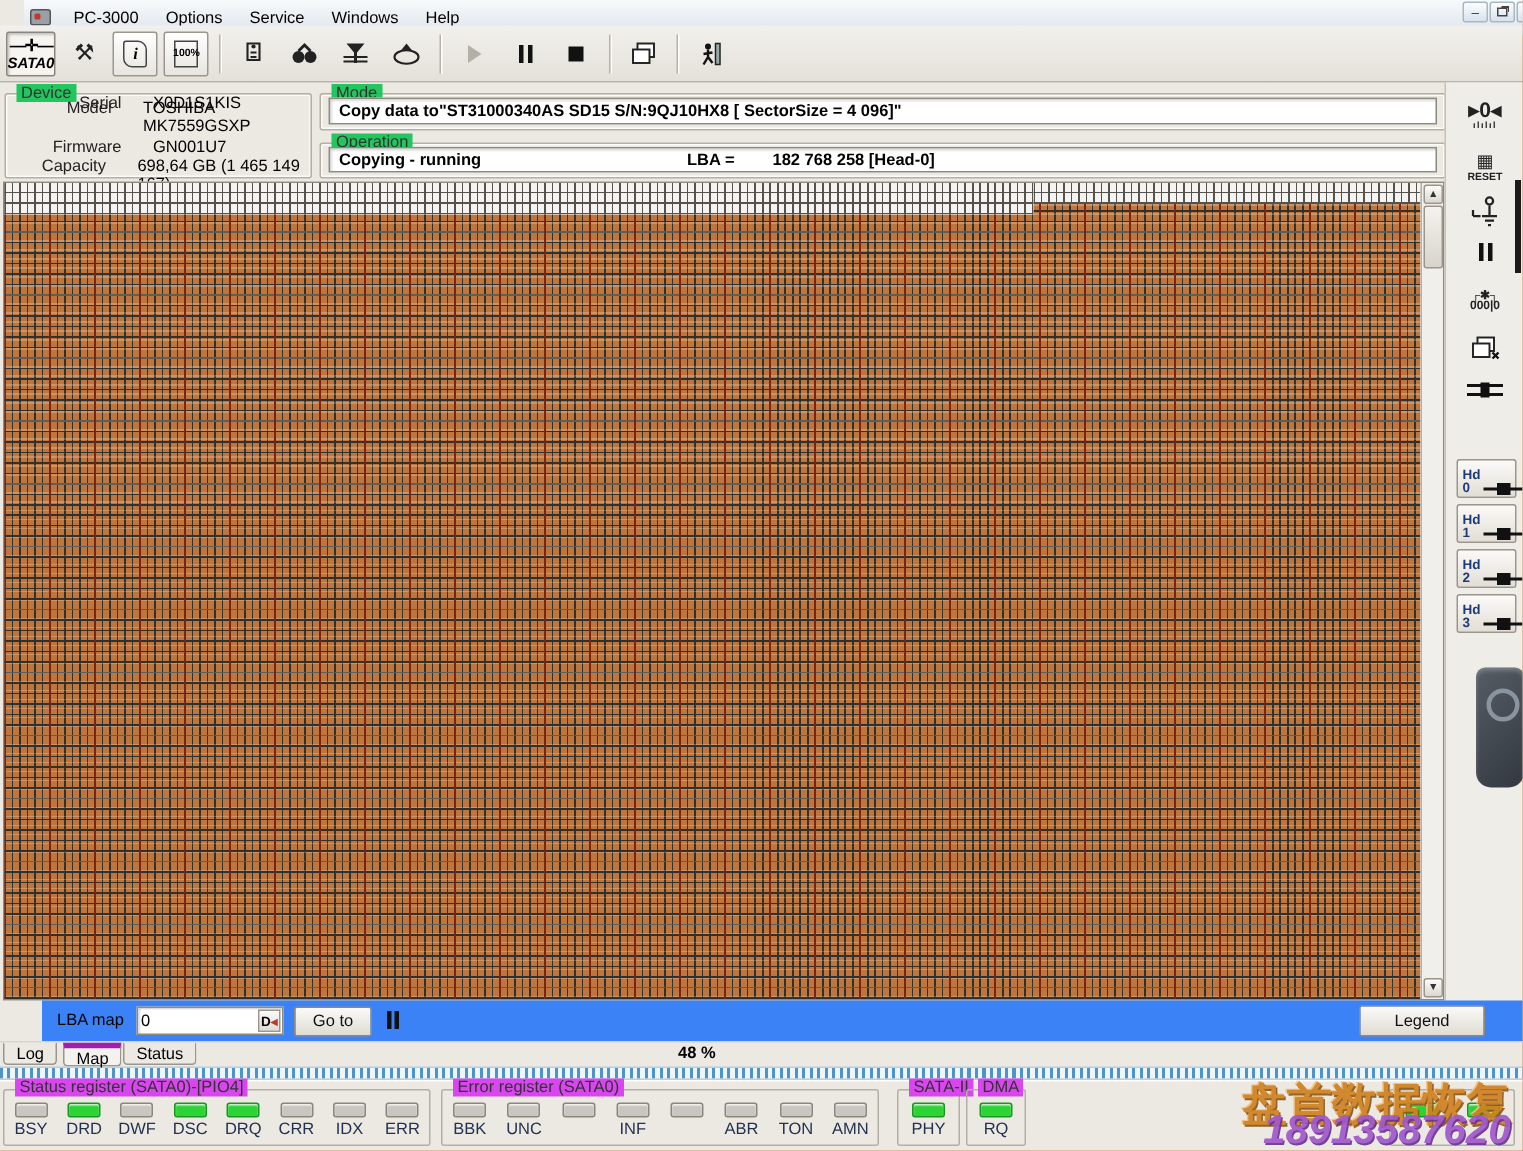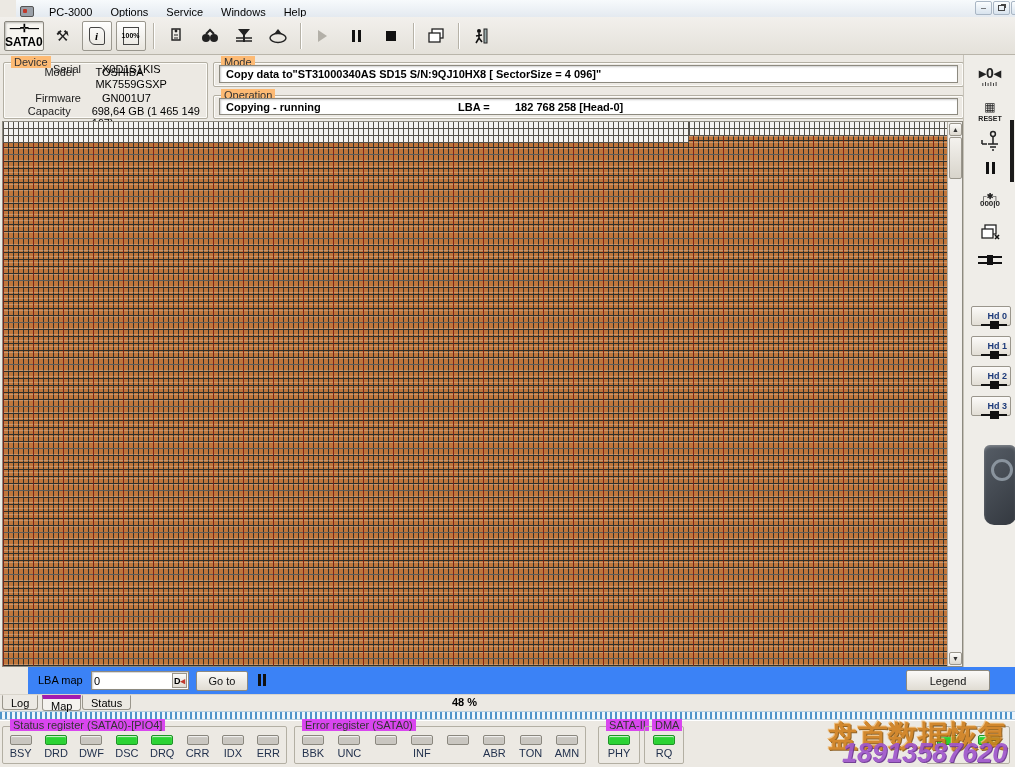--- a/index.html
+++ b/index.html
@@ -23,29 +23,29 @@
   .toolbar { position:absolute; left:0; top:17px; width:1015px; height:38px;
     background:linear-gradient(#f2f0ec,#e4e1da); border-bottom:1px solid #b9b5aa;
     display:flex; align-items:center; }
   .tbtn { height:30px; min-width:30px; display:flex; flex-direction:column; align-items:center; justify-content:center;
     margin:0 2px; border:1px solid transparent; border-radius:2px; }
   .tbtn.framed { border:1px solid #9a978e; background:linear-gradient(#ffffff,#e8e5de); }
   .tbtn.pressed { border:1px solid #8a877e; background:#f7f5f0; box-shadow:inset 1px 1px 2px rgba(0,0,0,.25); }
   .tsep { width:1px; height:26px; background:#b6b2a7; margin:0 5px; box-shadow:1px 0 0 #fff; }
   .glyph { font-size:15px; line-height:15px; color:#222; }
   .sata-glyph { font-weight:bold; font-size:11px; letter-spacing:-1px; }
-  .sata-label { font-size:12px; font-weight:bold; letter-spacing:0; }
+  .sata-label { font-size:10px; font-weight:bold; letter-spacing:0;font-style:italic; }
   .mini { font-size:7px; font-weight:bold; line-height:7px; }
   .play-shape { width:0; height:0; border-left:9px solid #b3b0a8; border-top:6px solid transparent; border-bottom:6px solid transparent; }
   .pause-shape { width:9px; height:12px; border-left:3px solid #111; border-right:3px solid #111; }
   .stop-shape { width:10px; height:10px; background:#111; }
 
   
   .groupbox { position:absolute; border:1px solid #b3afa3; border-radius:2px; box-shadow:inset 0 0 0 1px #fcfbf8; }
-  .grouplabel { position:absolute; top:-7px; left:7px; background:#fdba74; padding:0 3px; color:#333; }
+  .grouplabel { position:absolute; top:-7px; left:7px; background:#22c55e; padding:0 3px; color:#333; }
   .dev-row { position:absolute; left:0; width:100%; display:flex;gap:16px; }
   .dev-label { width:82px; text-align:right; padding-right:5px; color:#222; }
   .inset { position:absolute; background:#fff; border:1px solid #8d8a80; box-shadow:inset 1px 1px 2px rgba(0,0,0,.2); display:flex; align-items:center; }
   .b { font-weight:bold; }
 
   
   :root { --copied:#bf763c; --pending:#f4f3f1; --grid:#30302c; --group_line:#7a2418; }
   .map-frame { position:absolute; left:2px; top:121px; width:961px; height:546px; border:1px solid #8d8a80; background:#fff; }
   .map-grid { position:absolute; left:0; top:0; width:944px; height:544px;
     background:
@@ -63,22 +63,22 @@
   }
   .vscroll { position:absolute; right:0; top:0; width:15px; height:544px; background:#f1efec; border-left:1px solid #b5b1a6; }
   .scroll-btn { position:absolute; left:1px; width:13px; height:13px; background:linear-gradient(#fcfbf9,#dcd8cf);
     border:1px solid #9a968c; border-radius:2px; font-size:7px; text-align:center; line-height:12px; color:#333; }
   .scroll-thumb { position:absolute; left:1px; top:15px; width:13px; height:42px; background:linear-gradient(#f4f2ee,#d8d4cb); border:1px solid #9a968c; border-radius:2px; }
 
   
   .right-panel { position:absolute; left:963px; top:55px; width:52px; height:612px; background:#efede8; border-left:1px solid #c6c2b8; }
   .rp-icon { position:absolute; left:0; width:52px; text-align:center; color:#222; }
   .rp-thumbbar { position:absolute; left:46px; top:65px; width:4px; height:62px; background:#1b1b1b; }
-  .hd-btn { position:absolute; left:7px; width:40px; height:20px; border:1px solid #9a968c; border-radius:2px;
-    background:linear-gradient(#fbfaf8,#e2ded5); display:flex; flex-direction:column; align-items:flex-end; justify-content:center; padding:7px 3px; }
+  .hd-btn { position:absolute; left:7px; width:40px; height:26px; border:1px solid #9a968c; border-radius:2px;
+    background:linear-gradient(#fbfaf8,#e2ded5); display:flex; align-items:flex-end; justify-content:center; padding:1px 3px; }
   .hd-label { font-size:9px; font-weight:bold; color:#1d3a7a; line-height:9px; }
   .hd-glyph { width:26px; height:8px; position:relative; }
   .hd-glyph::before { content:''; position:absolute; left:0; top:3px; width:26px; height:2px; background:#111; }
   .hd-glyph::after { content:''; position:absolute; left:9px; top:0; width:9px; height:8px; background:#111; }
   .usb-art { position:absolute; left:20px; top:390px; width:32px; height:80px; background:linear-gradient(135deg,#565d66,#33383f);
     border-radius:6px 6px 10px 10px; box-shadow:inset 0 2px 3px rgba(255,255,255,.25); }
   .usb-art::after { content:''; position:absolute; left:7px; top:14px; width:16px; height:16px; border:3px solid #8a949e; border-radius:50%; }
 
   
   .lba-bar { position:absolute; left:0; top:667px; width:1015px; height:27px; background:#3b82f6;margin-left:28px; }

